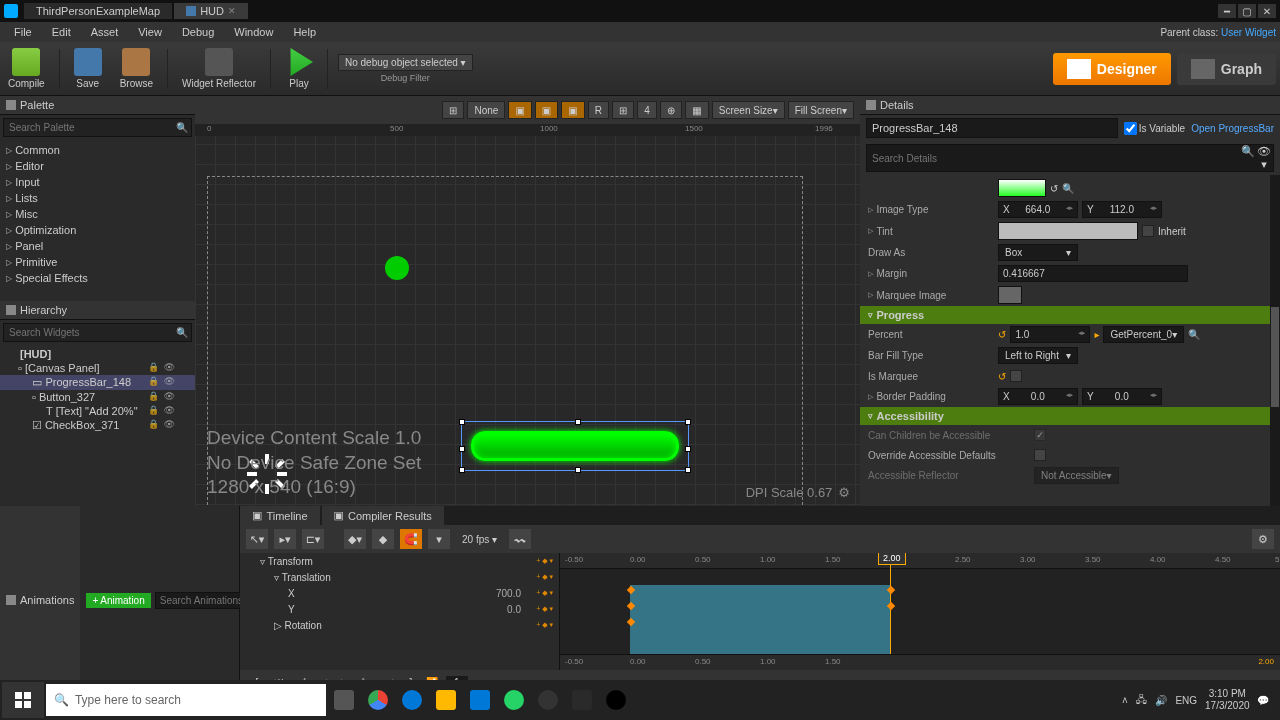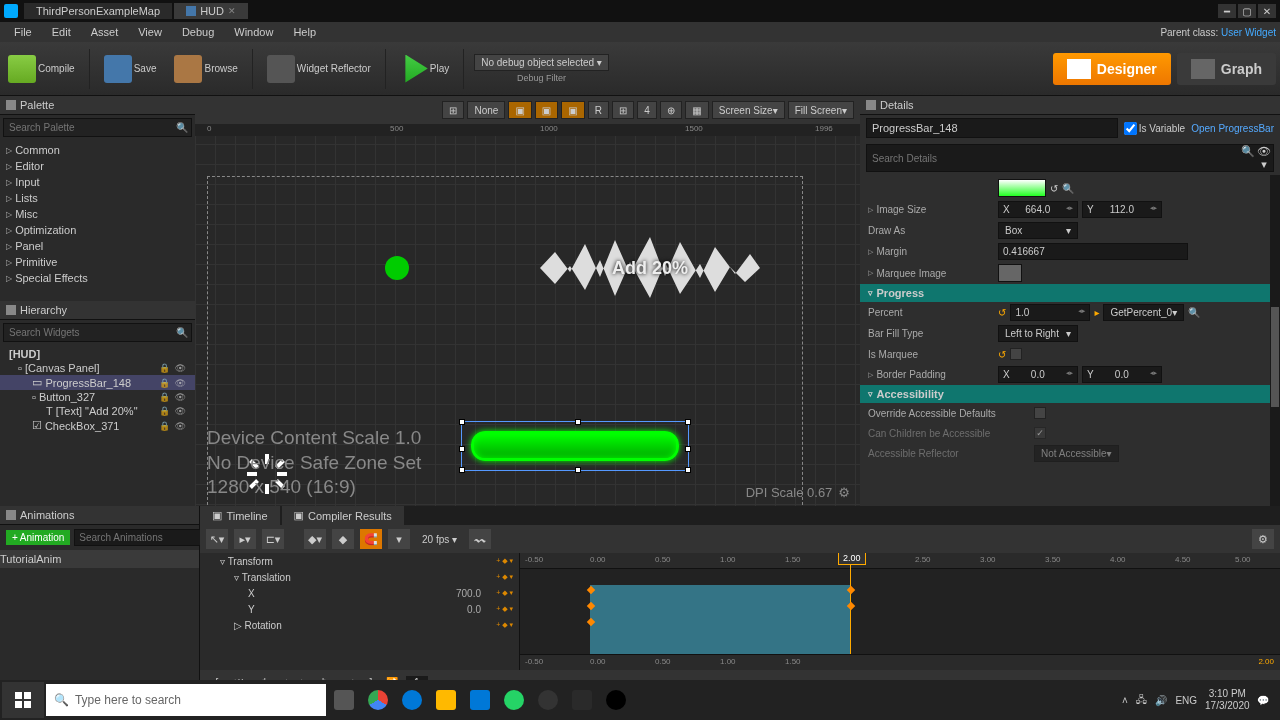--- a/index.html
+++ b/index.html
@@ -9,21 +9,21 @@
 .tab { background: #2a2a2a; padding: 2px 12px; margin-right: 2px; font-size: 11px; display: flex; align-items: center; gap: 4px; }
 .tab.active { background: #3a3a3a; }
 .tab .close { font-size: 9px; opacity: 0.5; }
 .win-controls { margin-left: auto; display: flex; gap: 2px; }
 .win-btn { width: 18px; height: 14px; background: #333; display: flex; align-items: center; justify-content: center; font-size: 10px; }
 .menubar { height: 20px; background: #333; display: flex; align-items: center; padding: 0 4px; gap: 0; }
 .menu-item { padding: 2px 10px; font-size: 11px; }
 .parent-class { margin-left: auto; font-size: 10px; }
 .parent-class a { color: #4af; }
 .toolbar { height: 54px; background: linear-gradient(#3a3a3a,#2a2a2a); display: flex; align-items: center; padding: 2px 4px; gap: 10px; border-bottom: 1px solid #111; }
-.tool-btn { display: flex; flex-direction: row; align-items: center; gap: 2px; font-size: 10px; padding: 2px 4px; }
+.tool-btn { display: flex; flex-direction: column; align-items: center; gap: 2px; font-size: 10px; padding: 2px 4px; }
 .tool-btn .ico { width: 28px; height: 28px; background: #555; border-radius: 3px; }
 .tool-btn .ico.compile { background: linear-gradient(#8c4,#6a2); }
 .tool-btn .ico.save { background: #47a; }
 .tool-btn .ico.browse { background: #a74; }
 .tool-btn .ico.play { background: linear-gradient(#4c4,#2a2); clip-path: polygon(20% 0, 100% 50%, 20% 100%); }
 .tool-sep { width: 1px; height: 40px; background: #222; }
 .debug-group { display: flex; flex-direction: column; gap: 2px; }
 .debug-select { background: #444; border: 1px solid #222; padding: 2px 6px; font-size: 10px; color: #ccc; }
 .debug-label { font-size: 9px; text-align: center; color: #999; }
 .mode-buttons { margin-left: auto; display: flex; gap: 6px; align-items: center; }
@@ -34,21 +34,21 @@
 .main { display: flex; height: 410px; }
 .left-col { width: 195px; display: flex; flex-direction: column; background: #2a2a2a; }
 .panel-header { background: #333; padding: 3px 6px; font-size: 11px; display: flex; align-items: center; gap: 4px; border-bottom: 1px solid #111; }
 .panel-header::before { content: ""; width: 10px; height: 10px; background: #888; }
 .search-box { margin: 3px; display: flex; background: #222; border: 1px solid #111; }
 .search-box input { flex: 1; background: transparent; border: none; color: #ccc; padding: 3px 5px; font-size: 10px; outline: none; }
 .search-box .mag { width: 16px; display: flex; align-items: center; justify-content: center; font-size: 10px; }
 .tree { flex: 1; overflow: hidden; padding: 2px 0; }
 .tree-item { padding: 2px 6px; font-size: 11px; display: flex; align-items: center; gap: 3px; cursor: default; }
 .tree-item::before { content: "▷"; font-size: 8px; color: #aaa; }
-.hierarchy-item { padding: 1px 9px; font-size: 11px; display: flex; align-items: center; gap: 3px; }
+.hierarchy-item { padding: 1px 20px; font-size: 11px; display: flex; gap: 3px; }
 .hierarchy-item.sel { background: #446; }
 .hierarchy-item .eye { margin-left: auto; display: flex; gap: 4px; font-size: 9px; opacity: 0.7; }
 .indent-1 { padding-left: 18px; }
 .indent-2 { padding-left: 32px; }
 .indent-3 { padding-left: 46px; }
 .viewport { flex: 1; background: #282828; position: relative; display: flex; flex-direction: column; }
 .vp-toolbar { height: 28px; display: flex; align-items: center; padding: 3px 6px; gap: 3px; background: #333; }
 .vp-toolbar .sp { flex: 1; }
 .zoom-label { color: #666; font-size: 18px; font-weight: bold; position: absolute; top: 30px; left: 16px; }
 .vp-btn { background: #444; border: 1px solid #222; padding: 2px 6px; font-size: 10px; color: #ccc; height: 18px; display: flex; align-items: center; }
@@ -70,36 +70,36 @@
 .loading-spin svg { width: 100%; height: 100%; }
 .dpi-info { position: absolute; bottom: 6px; right: 10px; color: #888; font-size: 13px; display: flex; align-items: center; gap: 6px; }
 .right-col { width: 420px; background: #2e2e2e; display: flex; flex-direction: column; }
 .details-top { display: flex; align-items: center; gap: 6px; padding: 3px 6px; }
 .details-top input.obj { flex: 1; background: #1a1a1a; border: 1px solid #111; color: #ccc; padding: 3px 5px; font-size: 11px; }
 .details-top label { font-size: 10px; display: flex; align-items: center; gap: 2px; }
 .details-top a { color: #5af; font-size: 10px; }
 .details-search { display: flex; margin: 3px 6px; background: #1a1a1a; border: 1px solid #111; }
 .details-search input { flex: 1; background: transparent; border: none; padding: 3px 5px; color: #ccc; font-size: 10px; outline: none; }
 .prop-section { padding: 2px 0; }
-.section-head { background: #0f766e; padding: 3px 8px; font-size: 11px; font-weight: bold; display: flex; align-items: center; gap: 4px; }
+.section-head { background: #4d7c0f; padding: 3px 8px; font-size: 11px; font-weight: bold; display: flex; align-items: center; gap: 4px; }
 .section-head::before { content: "▿"; font-size: 9px; }
 .prop-row { display: flex; align-items: center; padding: 2px 8px; gap: 6px; font-size: 10px; min-height: 20px; }
 .prop-row .lbl { width: 124px; color: #aaa; display: flex; align-items: center; gap: 3px; }
 .prop-row .lbl.d::before { content: "▷"; font-size: 7px; }
 .prop-row .val { flex: 1; display: flex; gap: 4px; align-items: center; }
 .num-input { background: #1a1a1a; border: 1px solid #111; color: #ccc; padding: 2px 4px; font-size: 10px; width: 80px; display: flex; justify-content: space-between; }
 .num-input .sp { font-size: 7px; color: #777; }
 .dropdown { background: #1a1a1a; border: 1px solid #111; color: #ccc; padding: 2px 6px; font-size: 10px; display: flex; align-items: center; justify-content: space-between; min-width: 80px; }
 .swatch { width: 48px; height: 18px; background: linear-gradient(#fff,#2f2); border: 1px solid #111; }
 .swatch.grey { background: #666; }
 .swatch.color { width: 140px; background: #bbb; }
 .chk { width: 12px; height: 12px; background: #444; border: 1px solid #222; }
 .chk.on::after { content: "✓"; font-size: 9px; display: block; text-align: center; line-height: 10px; color: #fff; }
 .bottom { height: 188px; background: #2a2a2a; display: flex; }
-.anim-col { width: 200px; display: flex; flex-direction: column; border-right: 1px solid #111; }
+.anim-col { width: 240px; display: flex; flex-direction: row; border-right: 1px solid #111; }
 .anim-header { padding: 4px 6px; display: flex; align-items: center; gap: 4px; }
 .anim-add { background: #2a2; color: #fff; padding: 2px 6px; font-size: 10px; display: flex; align-items: center; gap: 2px; }
 .anim-list { flex: 1; }
 .anim-item { padding: 3px 0; background: #3a3a3a; font-size: 11px; }
 .timeline-col { flex: 1; display: flex; flex-direction: column; }
 .bottom-tabs { display: flex; background: #1e1e1e; }
 .bottom-tab { padding: 3px 12px; font-size: 11px; background: #333; margin-right: 2px; display: flex; align-items: center; gap: 4px; }
 .track-toolbar { display: flex; align-items: center; padding: 3px 6px; gap: 6px; background: #333; height: 28px; }
 .ttb-btn { width: 22px; height: 20px; background: #444; display: flex; align-items: center; justify-content: center; font-size: 11px; }
 .ttb-btn.orange { background: #d70; }
@@ -287,26 +287,20 @@
     <div class="canvas">
       <div class="ruler-h">
         <span style="left:12px">0</span>
         <span style="left:195px">500</span>
         <span style="left:345px">1000</span>
         <span style="left:490px">1500</span>
         <span style="left:620px">1996</span>
       </div>
       <div class="dashed-frame"></div>
       <div class="green-dot"></div>
-      <div class="starburst">
-        <svg viewBox="0 0 220 72">
-            <polygon fill="#ddd" points="0,36 15,20 30,40 45,12 60,45 75,8 90,42 110,5 125,44 140,10 160,46 175,15 195,42 210,22 220,36 205,50 190,35 175,60 160,32 140,62 125,30 110,66 90,30 75,64 60,28 45,58 30,34 15,52"></polygon>
-          </svg>
-        <div class="starburst-text">Add 20%</div>
-      </div>
       <div class="progressbar">
         <div class="pb-sel">
           <div class="pb-handle" style="top:-3px;left:-3px"></div>
           <div class="pb-handle" style="top:-3px;left:50%"></div>
           <div class="pb-handle" style="top:-3px;right:-3px"></div>
           <div class="pb-handle" style="top:50%;left:-3px"></div>
           <div class="pb-handle" style="top:50%;right:-3px"></div>
           <div class="pb-handle" style="bottom:-3px;left:-3px"></div>
           <div class="pb-handle" style="bottom:-3px;left:50%"></div>
           <div class="pb-handle" style="bottom:-3px;right:-3px"></div>
@@ -360,24 +354,32 @@
     <div class="prop-section" style="flex:1">
       <div class="prop-row">
             <div class="lbl"></div>
             <div class="val">
               <div class="swatch"></div>
               <span>↺</span>
               <span>🔍</span>
             </div>
           </div>
       <div class="prop-row">
-            <div class="lbl d">Image Size</div>
+            <div class="lbl d">Image Type</div>
             <div class="val">
         <div class="num-input">X <span>664.0</span><span class="sp">◂▸</span></div>
         <div class="num-input">Y <span>112.0</span><span class="sp">◂▸</span></div>
+      </div>
+          </div>
+      <div class="prop-row">
+            <div class="lbl d">Tint</div>
+            <div class="val">
+        <div class="swatch color"></div>
+        <div class="chk"></div>
+              <span>Inherit</span>
       </div>
           </div>
       <div class="prop-row">
             <div class="lbl">Draw As</div>
             <div class="val">
         <div class="dropdown">
                 <span>Box</span>
                 <span>▾</span>
               </div>
       </div>
@@ -432,30 +434,30 @@
           </div>
       <div class="prop-row">
             <div class="lbl d">Border Padding</div>
             <div class="val">
         <div class="num-input">X <span>0.0</span><span class="sp">◂▸</span></div>
         <div class="num-input">Y <span>0.0</span><span class="sp">◂▸</span></div>
       </div>
           </div>
 
       <div class="section-head">Accessibility</div>
-      <div class="prop-row">
-            <div class="lbl" style="width:160px">Override Accessible Defaults</div>
-            <div class="val">
-              <div class="chk"></div>
-            </div>
-          </div>
       <div class="prop-row" style="opacity:0.5">
             <div class="lbl" style="width:160px">Can Children be Accessible</div>
             <div class="val">
               <div class="chk on"></div>
+            </div>
+          </div>
+      <div class="prop-row">
+            <div class="lbl" style="width:160px">Override Accessible Defaults</div>
+            <div class="val">
+              <div class="chk"></div>
             </div>
           </div>
       <div class="prop-row" style="opacity:0.5">
             <div class="lbl" style="width:160px">Accessible Reflector</div>
             <div class="val">
               <div class="dropdown">
                 <span>Not Accessible</span>
                 <span>▾</span>
               </div>
             </div>

